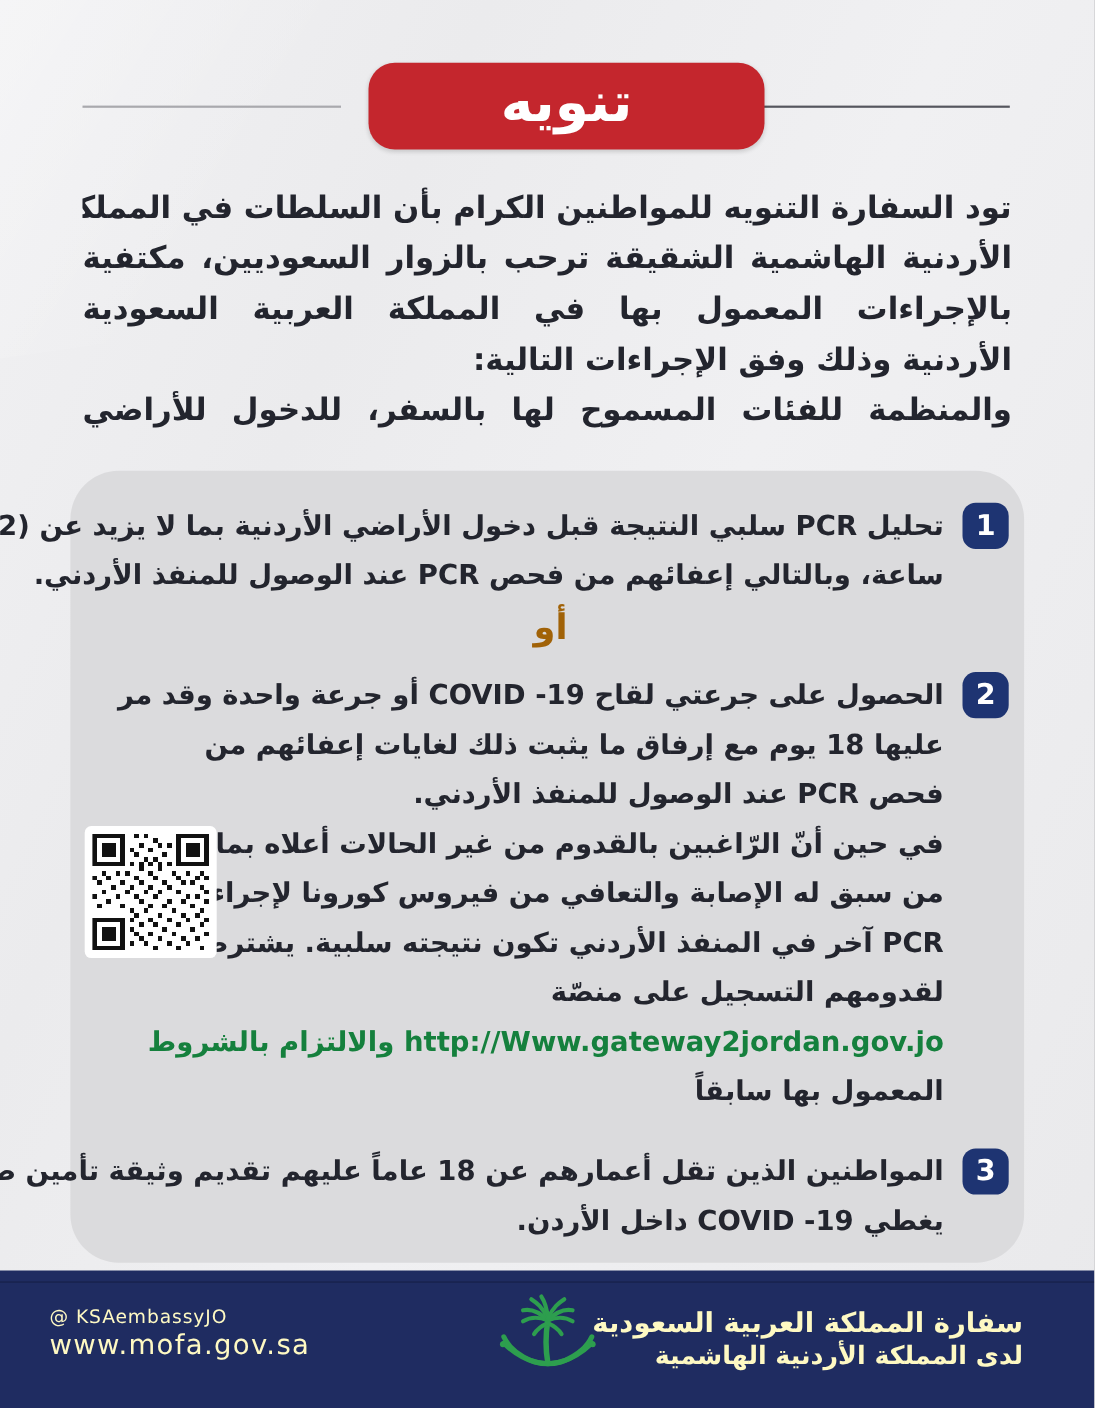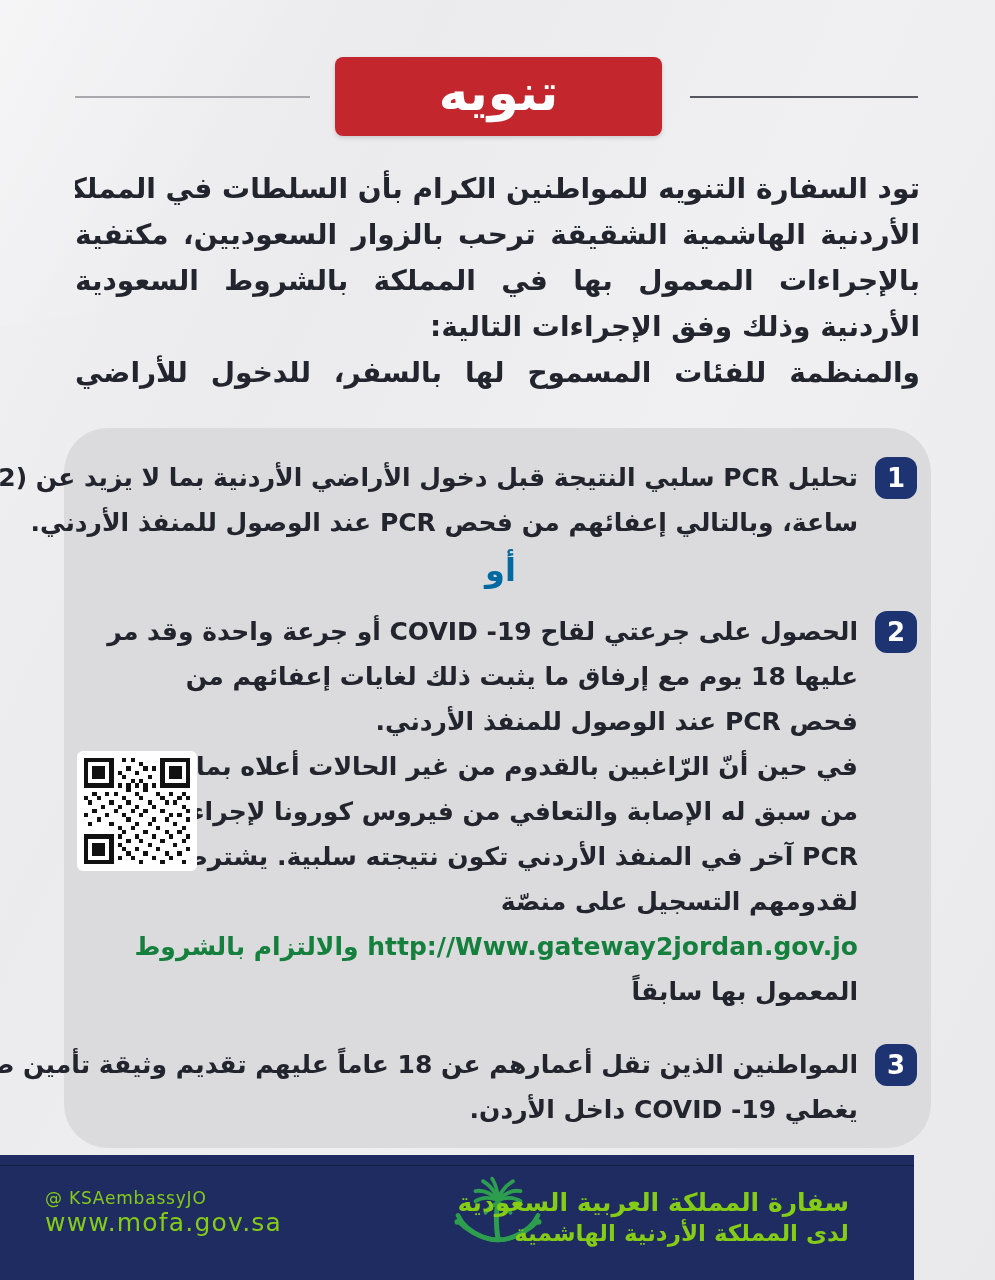--- a/index.html
+++ b/index.html
@@ -14,22 +14,22 @@
     background:linear-gradient(130deg, rgba(255,255,255,.55), rgba(255,255,255,0) 60%);
     transform:rotate(-8deg); pointer-events:none;
   }
 
   
   .banner-row{ position:absolute; top:57px; left:0; width:100%; height:80px; }
   .rule{ position:absolute; top:39px; height:2px; }
   .rule-left{ left:75px; width:235px; background:#a9a9ad; }
   .rule-right{ left:690px; width:228px; background:#55565e; }
   .banner{
-    position:absolute; left:335px; top:0; width:327px; height:79px;
-    background:#c4262d; border-radius:8px;
+    position:absolute; left:335px; top:0; width:360px; height:79px;
+    background:#c4262d; border-radius:24px;
     display:flex; align-items:center; justify-content:center;
     color:#ffffff; font-size:50px; font-weight:800; padding-bottom:8px;
     box-shadow:0 2px 4px rgba(0,0,0,.15);
   }
 
   
   .intro{
     position:absolute; top:166px; left:75px; width:845px;
     direction:rtl; color:#23252e;
   }
@@ -53,36 +53,36 @@
     background:#1e3472; border-radius:12px; color:#fff;
     display:flex; align-items:center; justify-content:center;
     font-size:26px; font-weight:800;
   }
   .item-text{ flex:1 1 auto; color:#23252e; }
   .item-line{
     font-size:25px; font-weight:700; line-height:45px;
     text-align:right; white-space:nowrap; overflow:hidden;
   }
   .or-sep{
-    width:100%; text-align:center; color:#0369a1;
+    width:100%; text-align:center; color:#a16207;
     font-size:32px; font-weight:800; line-height:50px;
   }
   .link-line{ color:#15803d; text-decoration:none; }
 
   
   .qr{
     position:absolute; left:13px; top:323px; width:120px; height:120px;
     background:#ffffff; border-radius:6px; padding:7px;
   }
   .qr svg{ width:100%; height:100%; display:block; }
 
   
   .footer{
-    position:absolute; left:0; top:1155px; width:914px; height:125px;
-    background:#1f2c61; color:#84cc16;
+    position:absolute; left:0; top:1155px; width:995px; height:125px;
+    background:#1f2c61; color:#fef9c3;
   }
   .footer::after{
     content:""; position:absolute; left:0; top:10px; width:100%; height:1px;
     background:rgba(0,0,0,.28);
   }
   .footer-left{ position:absolute; left:45px; top:33px; text-align:left; }
   .footer-handle{ font-size:17px; letter-spacing:.8px; font-weight:400; }
   .footer-site{ font-size:25px; letter-spacing:1.2px; font-weight:400; margin-top:0; }
   .emblem{ position:absolute; left:448px; top:12px; width:100px; height:100px; }
   .emblem svg{ width:100%; height:100%; display:block; }
@@ -101,21 +101,21 @@
     <div class="rule rule-left"></div>
     <div class="rule rule-right"></div>
     <div class="banner">
       <span>تنويه</span>
     </div>
   </div>
 
   <div class="intro">
     <div class="intro-line">تود السفارة التنويه للمواطنين الكرام بأن السلطات في المملكة</div>
     <div class="intro-line">الأردنية الهاشمية الشقيقة ترحب بالزوار السعوديين،  مكتفية</div>
-    <div class="intro-line">بالإجراءات المعمول بها في المملكة بالشروط السعودية</div>
+    <div class="intro-line">بالإجراءات المعمول بها في المملكة العربية السعودية</div>
     <div class="intro-line last">الأردنية وذلك وفق الإجراءات التالية:</div>
     <div class="intro-line">والمنظمة للفئات المسموح لها بالسفر، للدخول للأراضي</div>
   </div>
 
   <div class="items-box">
 
     <div class="item item-1">
       <div class="badge">1</div>
       <div class="item-text">
         <div class="item-line">تحليل PCR سلبي النتيجة قبل دخول الأراضي الأردنية بما لا يزيد عن (72)</div>

